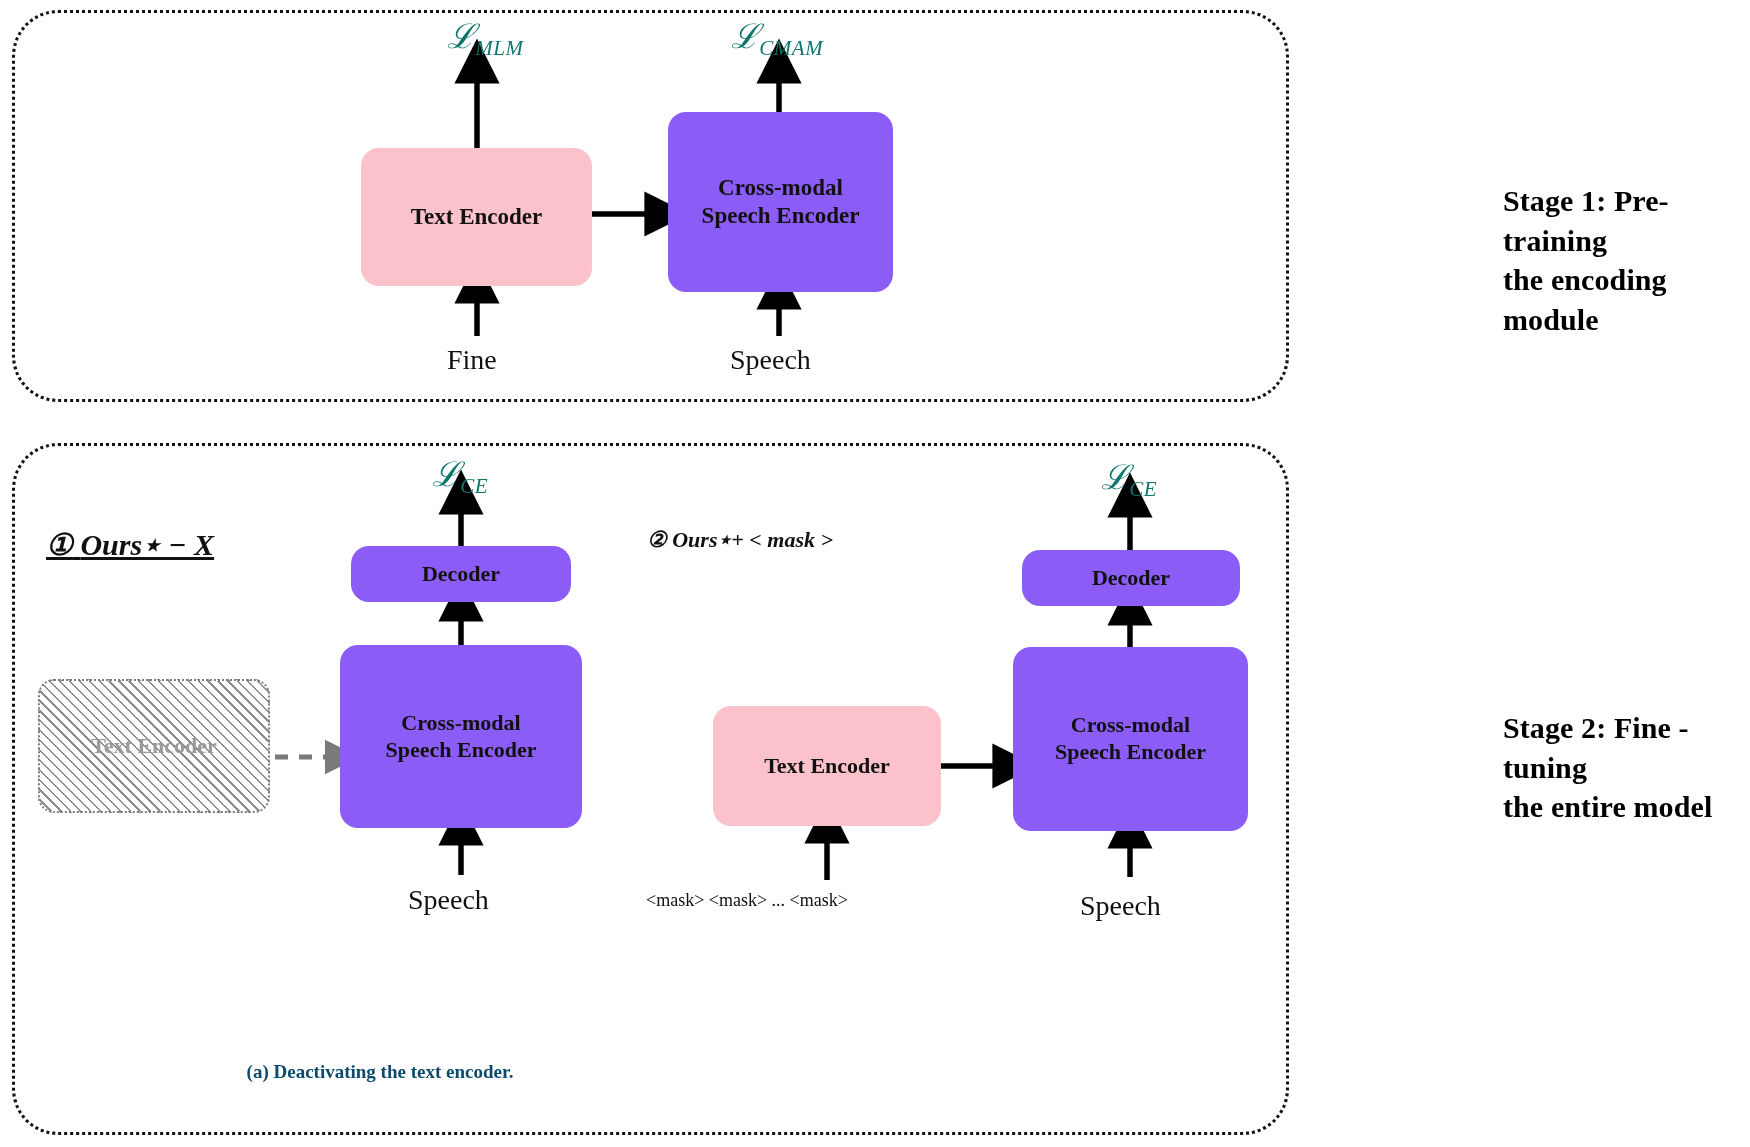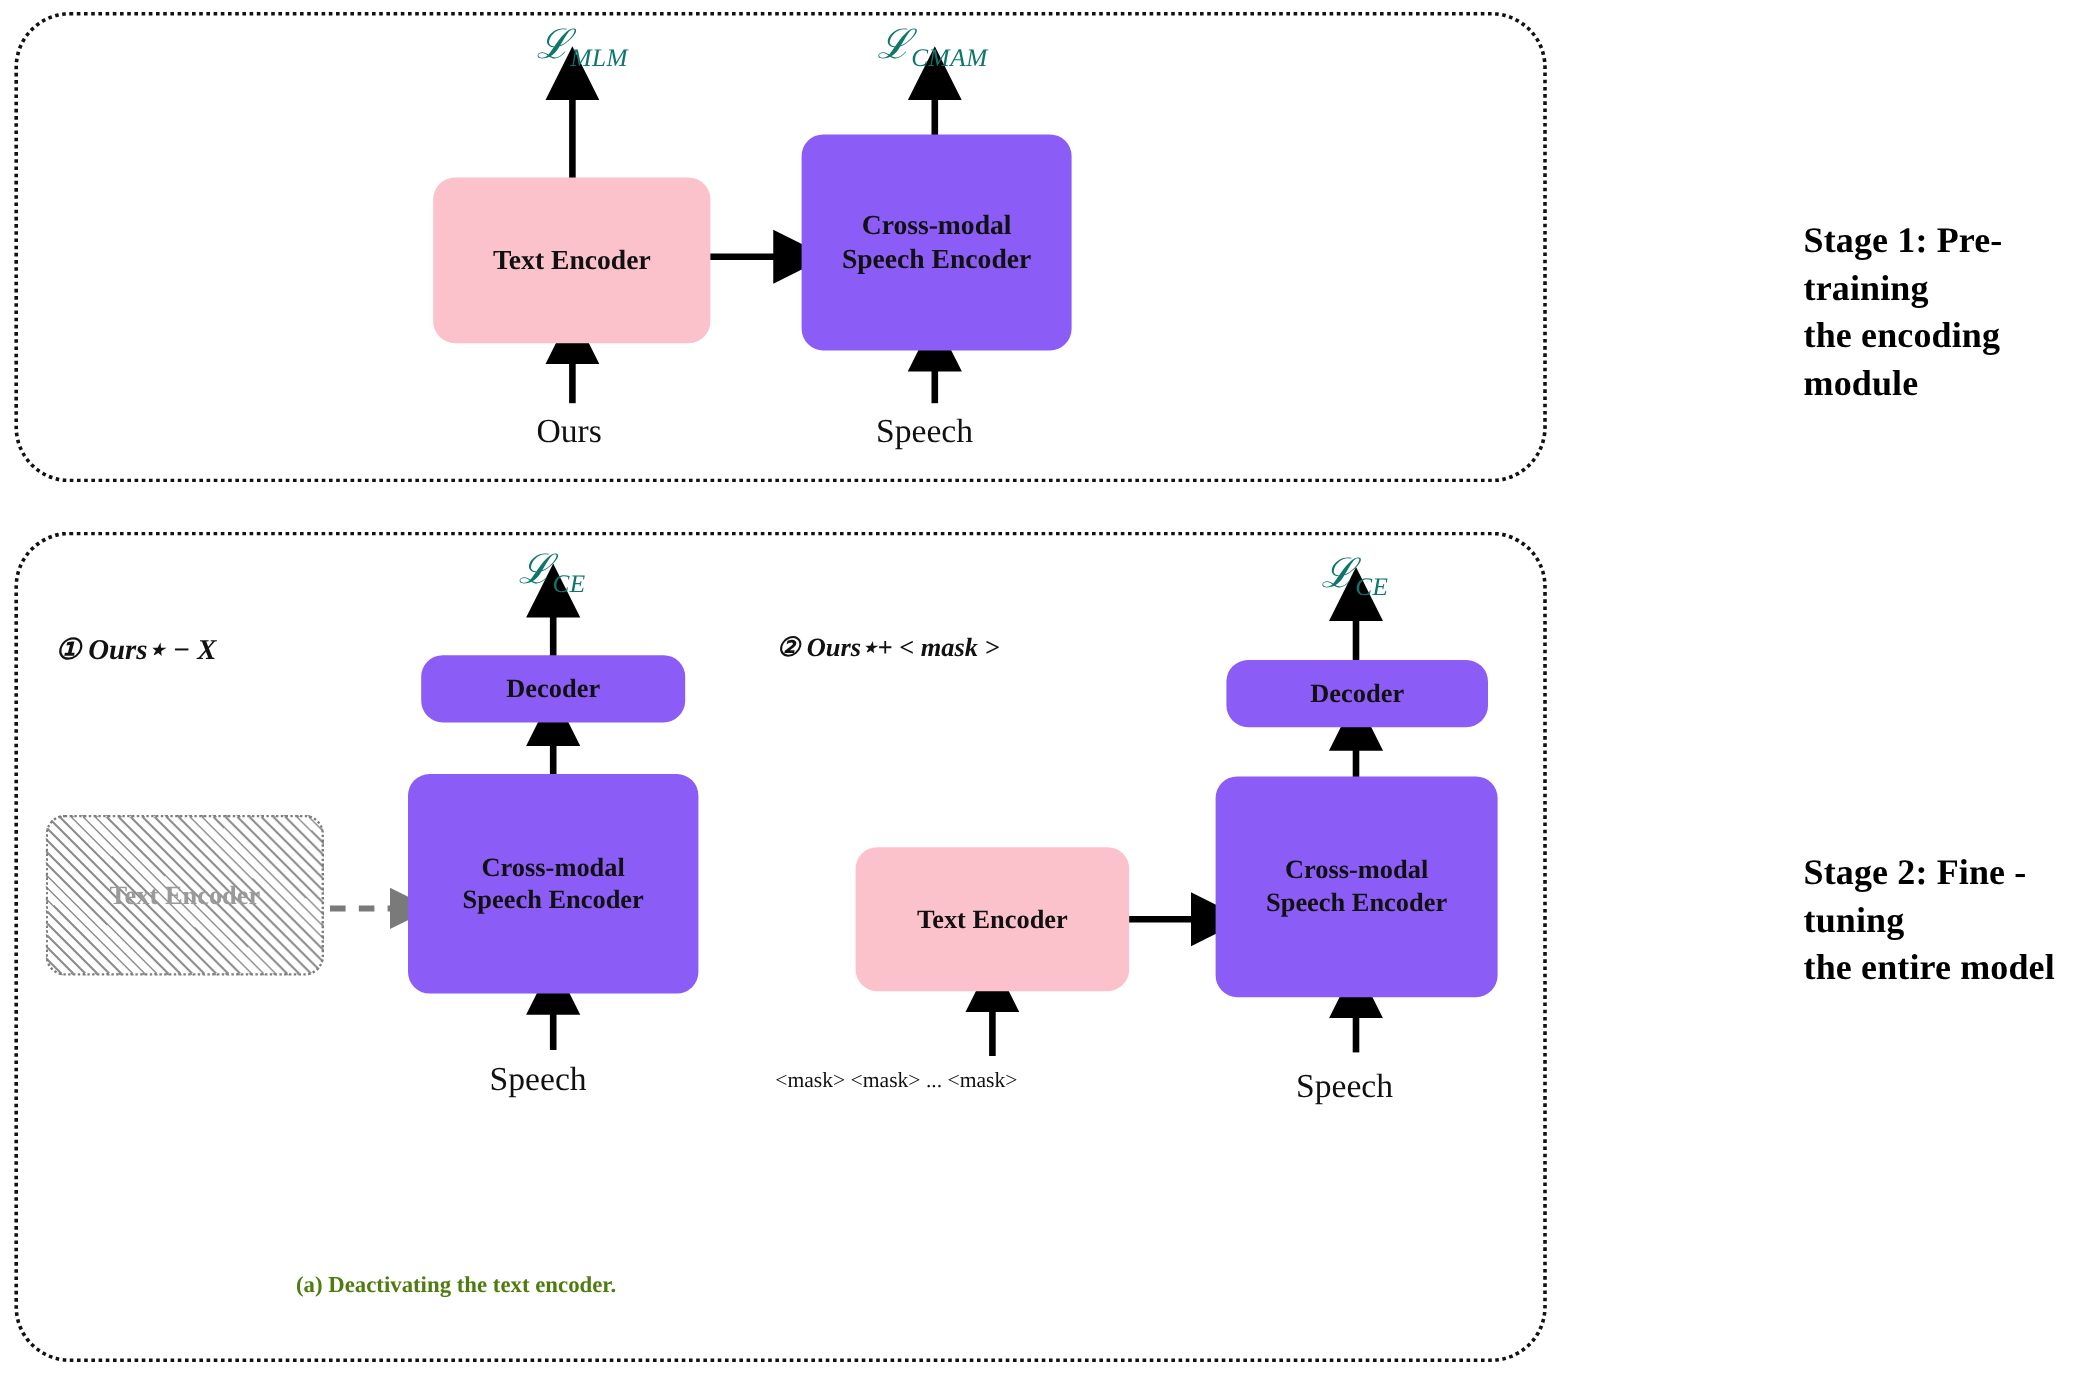--- a/index.html
+++ b/index.html
@@ -20,21 +20,21 @@
         font-weight:bold;color:#111;line-height:1.22;}
   .pink{background:#fbc2cb;}
   .blue{background:#8b5cf6;}
   .hatched{background:
       repeating-linear-gradient(45deg,#8d8d8d 0 1.6px,rgba(0,0,0,0) 1.6px 7px);
       border:2px dotted #7d7d7d;color:#9a9a9a;}
 
   .lbl{position:absolute;color:#111;white-space:nowrap;}
   .plain{font-weight:normal;}
   .bolditalic{font-weight:bold;font-style:italic;}
-  .caption{position:absolute;font-weight:bold;font-size:19px;text-align:center;line-height:1.45;color:#4d7c0f;}
+  .caption{position:absolute;font-weight:bold;font-size:19px;text-align:center;line-height:1.45;color:#0c4a6e;}
 
   svg.arrows{position:absolute;left:0;top:0;width:1750px;height:1147px;pointer-events:none;}
 
   .loss{position:absolute;font-size:30px;white-space:nowrap;color:#0f766e;}
   .loss .scriptL{font-family:"DejaVu Serif",serif;font-style:italic;font-size:34px;}
   .loss sub{font-style:italic;font-size:21px;letter-spacing:.5px;}
 </style>
 </head>
 <body>
 
@@ -90,29 +90,29 @@
 
 <div class="node pink" style="left:361px;top:148px;width:231px;height:138px;font-size:23px;">
   <span>Text Encoder</span>
 </div>
 
 <div class="node blue" style="left:668px;top:112px;width:225px;height:180px;font-size:23px;flex-direction:column;">
   <span>Cross-modal</span>
   <span>Speech Encoder</span>
 </div>
 
-<div class="lbl plain" style="left:447px;top:344px;font-size:28px;">Ours</div>
+<div class="lbl plain" style="left:447px;top:344px;font-size:28px;">Fine</div>
 <div class="lbl plain" style="left:730px;top:344px;font-size:28px;">Speech</div>
 
 <div class="stage-label" id="stage1-label">
   <div>Stage 1: Pre-training</div>
   <div>the encoding module</div>
 </div>
 
-<div class="lbl bolditalic" style="left:46px;top:527px;font-size:24px;">
+<div class="lbl bolditalic" style="left:46px;top:527px;font-size:30px;text-decoration:underline;">
   <span>①</span>&nbsp;<span>Ours⋆ − X</span>
 </div>
 
 <div class="loss" style="left:432px;top:450px;">
   <span class="scriptL">ℒ</span><sub>CE</sub>
 </div>
 
 <div class="node blue" style="left:351px;top:546px;width:220px;height:56px;font-size:22px;">
   <span>Decoder</span>
 </div>

